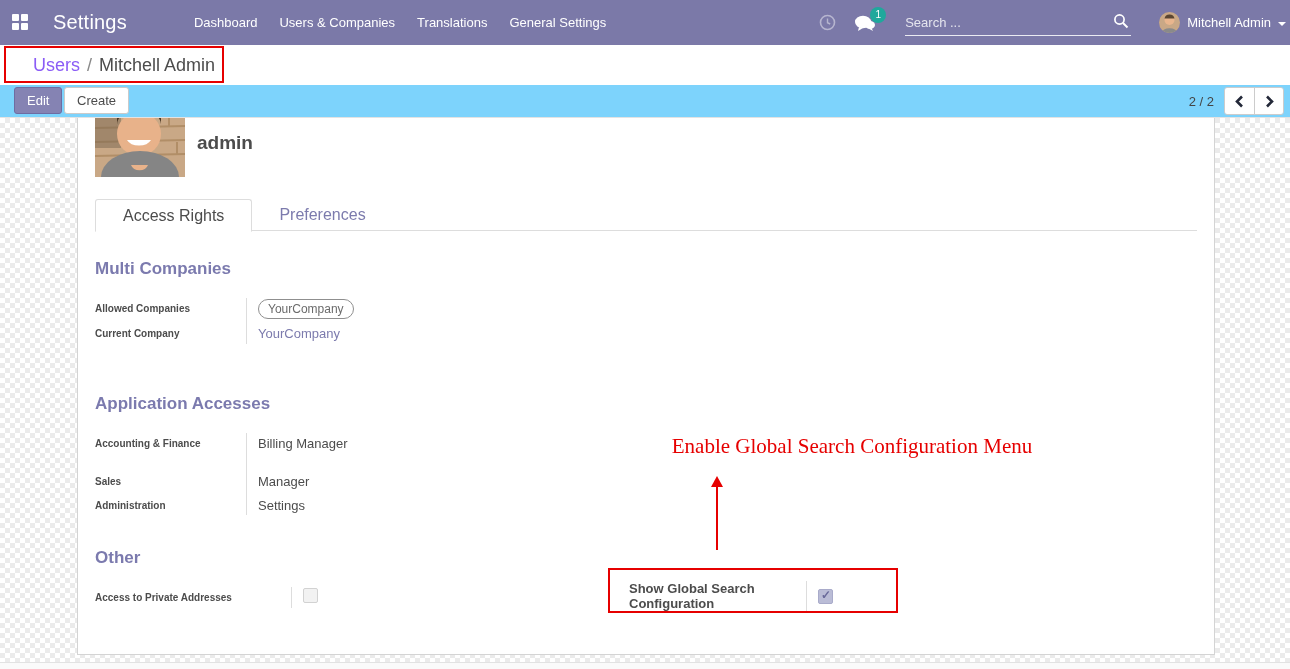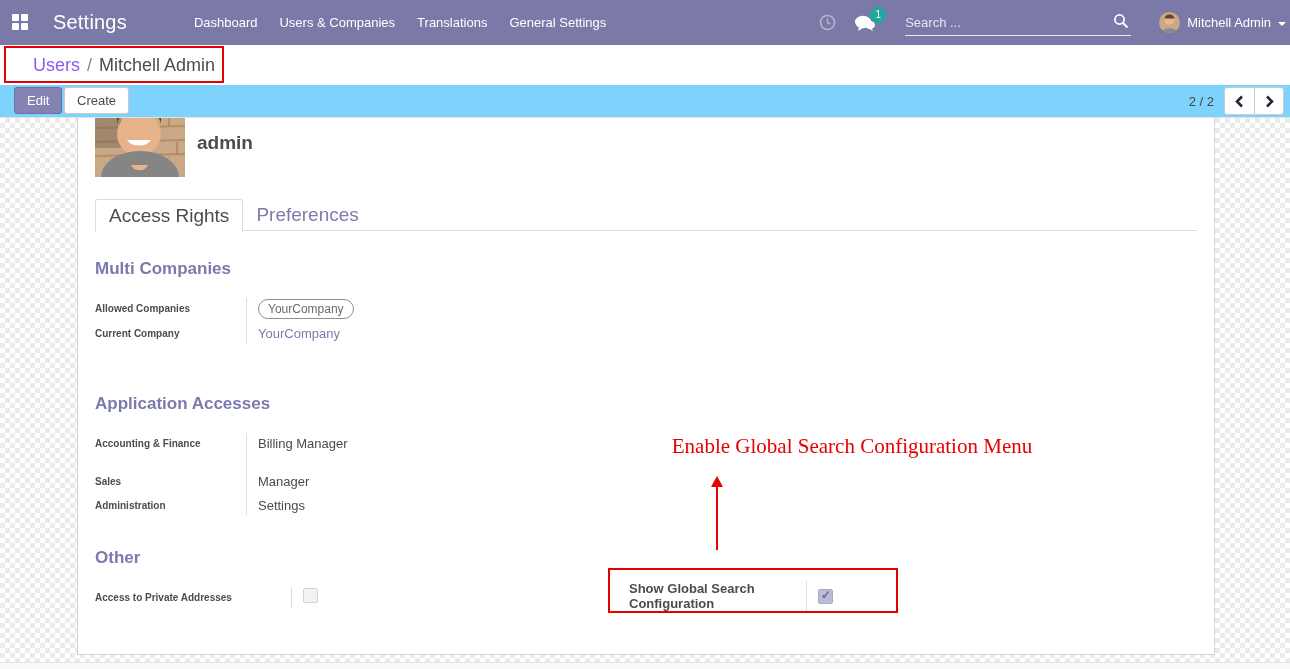--- a/index.html
+++ b/index.html
@@ -51,21 +51,21 @@
       linear-gradient(45deg, #ebebeb 25%, transparent 25%, transparent 75%, #ebebeb 75%),
       linear-gradient(45deg, #ebebeb 25%, transparent 25%, transparent 75%, #ebebeb 75%);
     background-size:10px 10px; background-position:0 0, 5px 5px; }
   .bottom-strip { position:absolute; left:0; bottom:0; width:1290px; height:7px; background:#fafafa; border-top:1px solid #e2e2e2; }
   .sheet { position:absolute; left:77px; top:0; width:1138px; height:537px; background:#fff; border:1px solid #d4d4d4; border-top:none; }
 
   .user-photo { position:absolute; left:17px; top:0; width:90px; height:59px; overflow:hidden; background:#c9a886; }
   .record-title { position:absolute; left:119px; top:14px; font-size:19px; font-weight:bold; color:#4c4c4c; }
 
   .tabs { position:absolute; left:17px; top:81px; width:1102px; height:32px; border-bottom:1px solid #ddd; display:flex; }
-  .tab { font-size:19px; padding:0 13px; height:32px; line-height:31px; cursor:pointer;text-align:center; }
+  .tab { font-size:16px; padding:0 27px; height:32px; line-height:31px; cursor:pointer;text-align:center; }
   .tab.active { border:1px solid #ddd; border-bottom:1px solid #fff; border-radius:3px 3px 0 0; color:#4c4c4c; background:#fff; height:33px; }
   .tab.inactive { color:#7c7bad; }
 
   .section-title { font-size:17px; font-weight:bold; color:#7b7aae; position:absolute; left:17px; }
   .rows { position:absolute; left:17px; }
   .rows .divider { position:absolute; top:2px; bottom:2px; width:1px; background:#ddd; }
   .frow { display:grid; align-items:start; }
   .flabel { font-size:10px; font-weight:bold; color:#4c4c4c; line-height:19px; padding-top:3px; }
   .fvalue { font-size:13px; color:#4c4c4c; line-height:19px; padding:3px 0 0 12px; }
   .fvalue.link { color:#7c7bad; cursor:pointer; }

